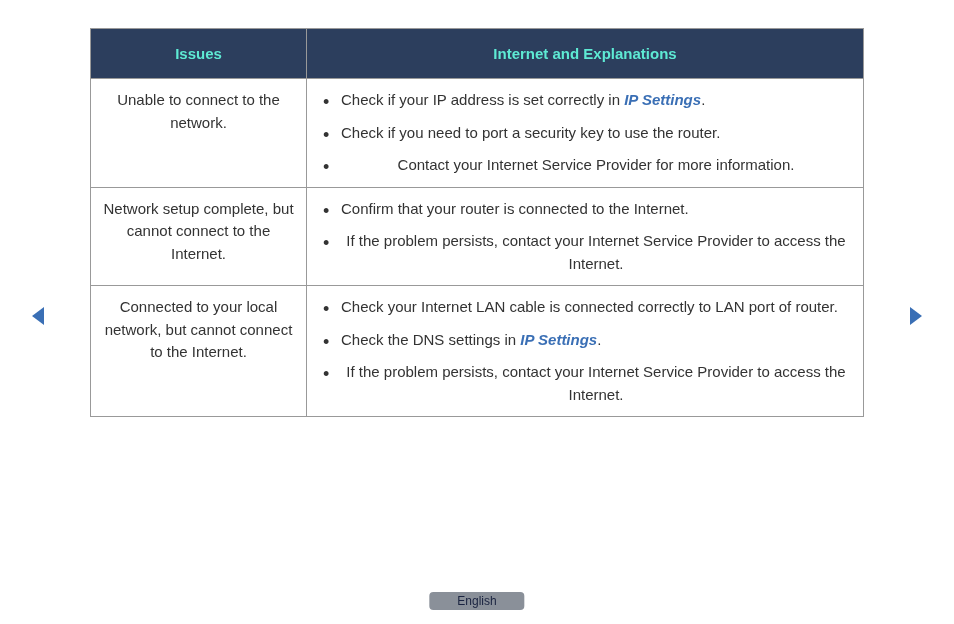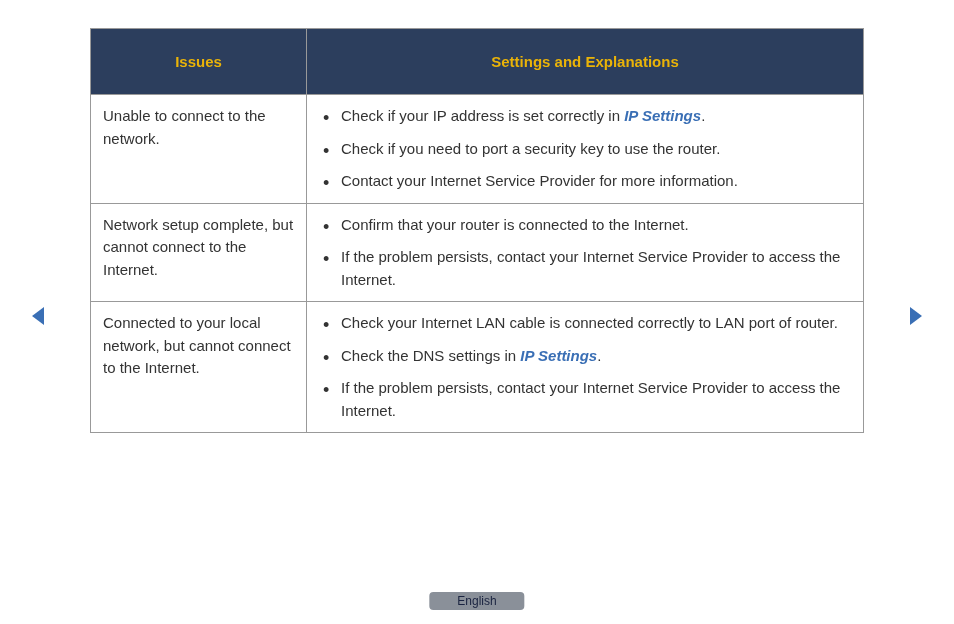--- a/index.html
+++ b/index.html
@@ -1,42 +1,42 @@
 <!DOCTYPE html>
 <html><head>
   <meta charset="utf-8">
   <style>
     * { margin: 0; padding: 0; box-sizing: border-box; }
     body { font-family: Arial, Helvetica, sans-serif; width: 954px; height: 624px; position: relative; background: #fff; }
     .content { padding: 28px 90px 0 90px; }
     table { width: 100%; border-collapse: collapse; }
-    th { background: #2c3e5d; color: #eab308; font-weight: bold; text-align: center; padding: 24px; border: 1px solid #999; font-size: 15px; }
+    th { background: #2c3e5d; color: #5eead4; font-weight: bold; text-align: center; padding: 16px; border: 1px solid #999; font-size: 15px; }
     th.issues { width: 216px; }
     td { border: 1px solid #999; padding: 10px 12px; vertical-align: top; font-size: 15px; color: #333; line-height: 1.5; }
-    td.issue-cell { width: 216px; }
+    td.issue-cell { width: 216px; text-align: center; }
     ul { list-style: none; padding-left: 4px; }
     li { position: relative; padding-left: 18px; margin-bottom: 10px; }
-    li:last-child { margin-bottom: 0; }
+    li:last-child { margin-bottom: 0; text-align: center; }
     li::before { content: "•"; position: absolute; left: 0; top: 0; font-size: 18px; }
     .link { color: #3a6fb5; font-weight: bold; font-style: italic; }
     .nav-left, .nav-right { position: absolute; top: 305px; cursor: pointer; }
     .nav-left { left: 30px; }
     .nav-right { right: 30px; }
     .nav-left svg, .nav-right svg { display: block; }
     .lang-label { position: absolute; bottom: 14px; left: 50%; transform: translateX(-50%); background: #8a9099; color: #1a2340; padding: 2px 28px; font-size: 12px; border-radius: 4px; }
   </style>
 </head>
 <body>
 
 <div class="content">
   <table>
     <thead>
       <tr>
         <th class="issues">Issues</th>
-        <th>Settings and Explanations</th>
+        <th>Internet and Explanations</th>
       </tr>
     </thead>
     <tbody>
       <tr>
         <td class="issue-cell">Unable to connect to the network.</td>
         <td>
           <ul>
             <li><span>Check if your IP address is set correctly in </span><span class="link">IP Settings</span><span>.</span></li>
             <li><span>Check if you need to port a security key to use the router.</span></li>
             <li><span>Contact your Internet Service Provider for more information.</span></li>

